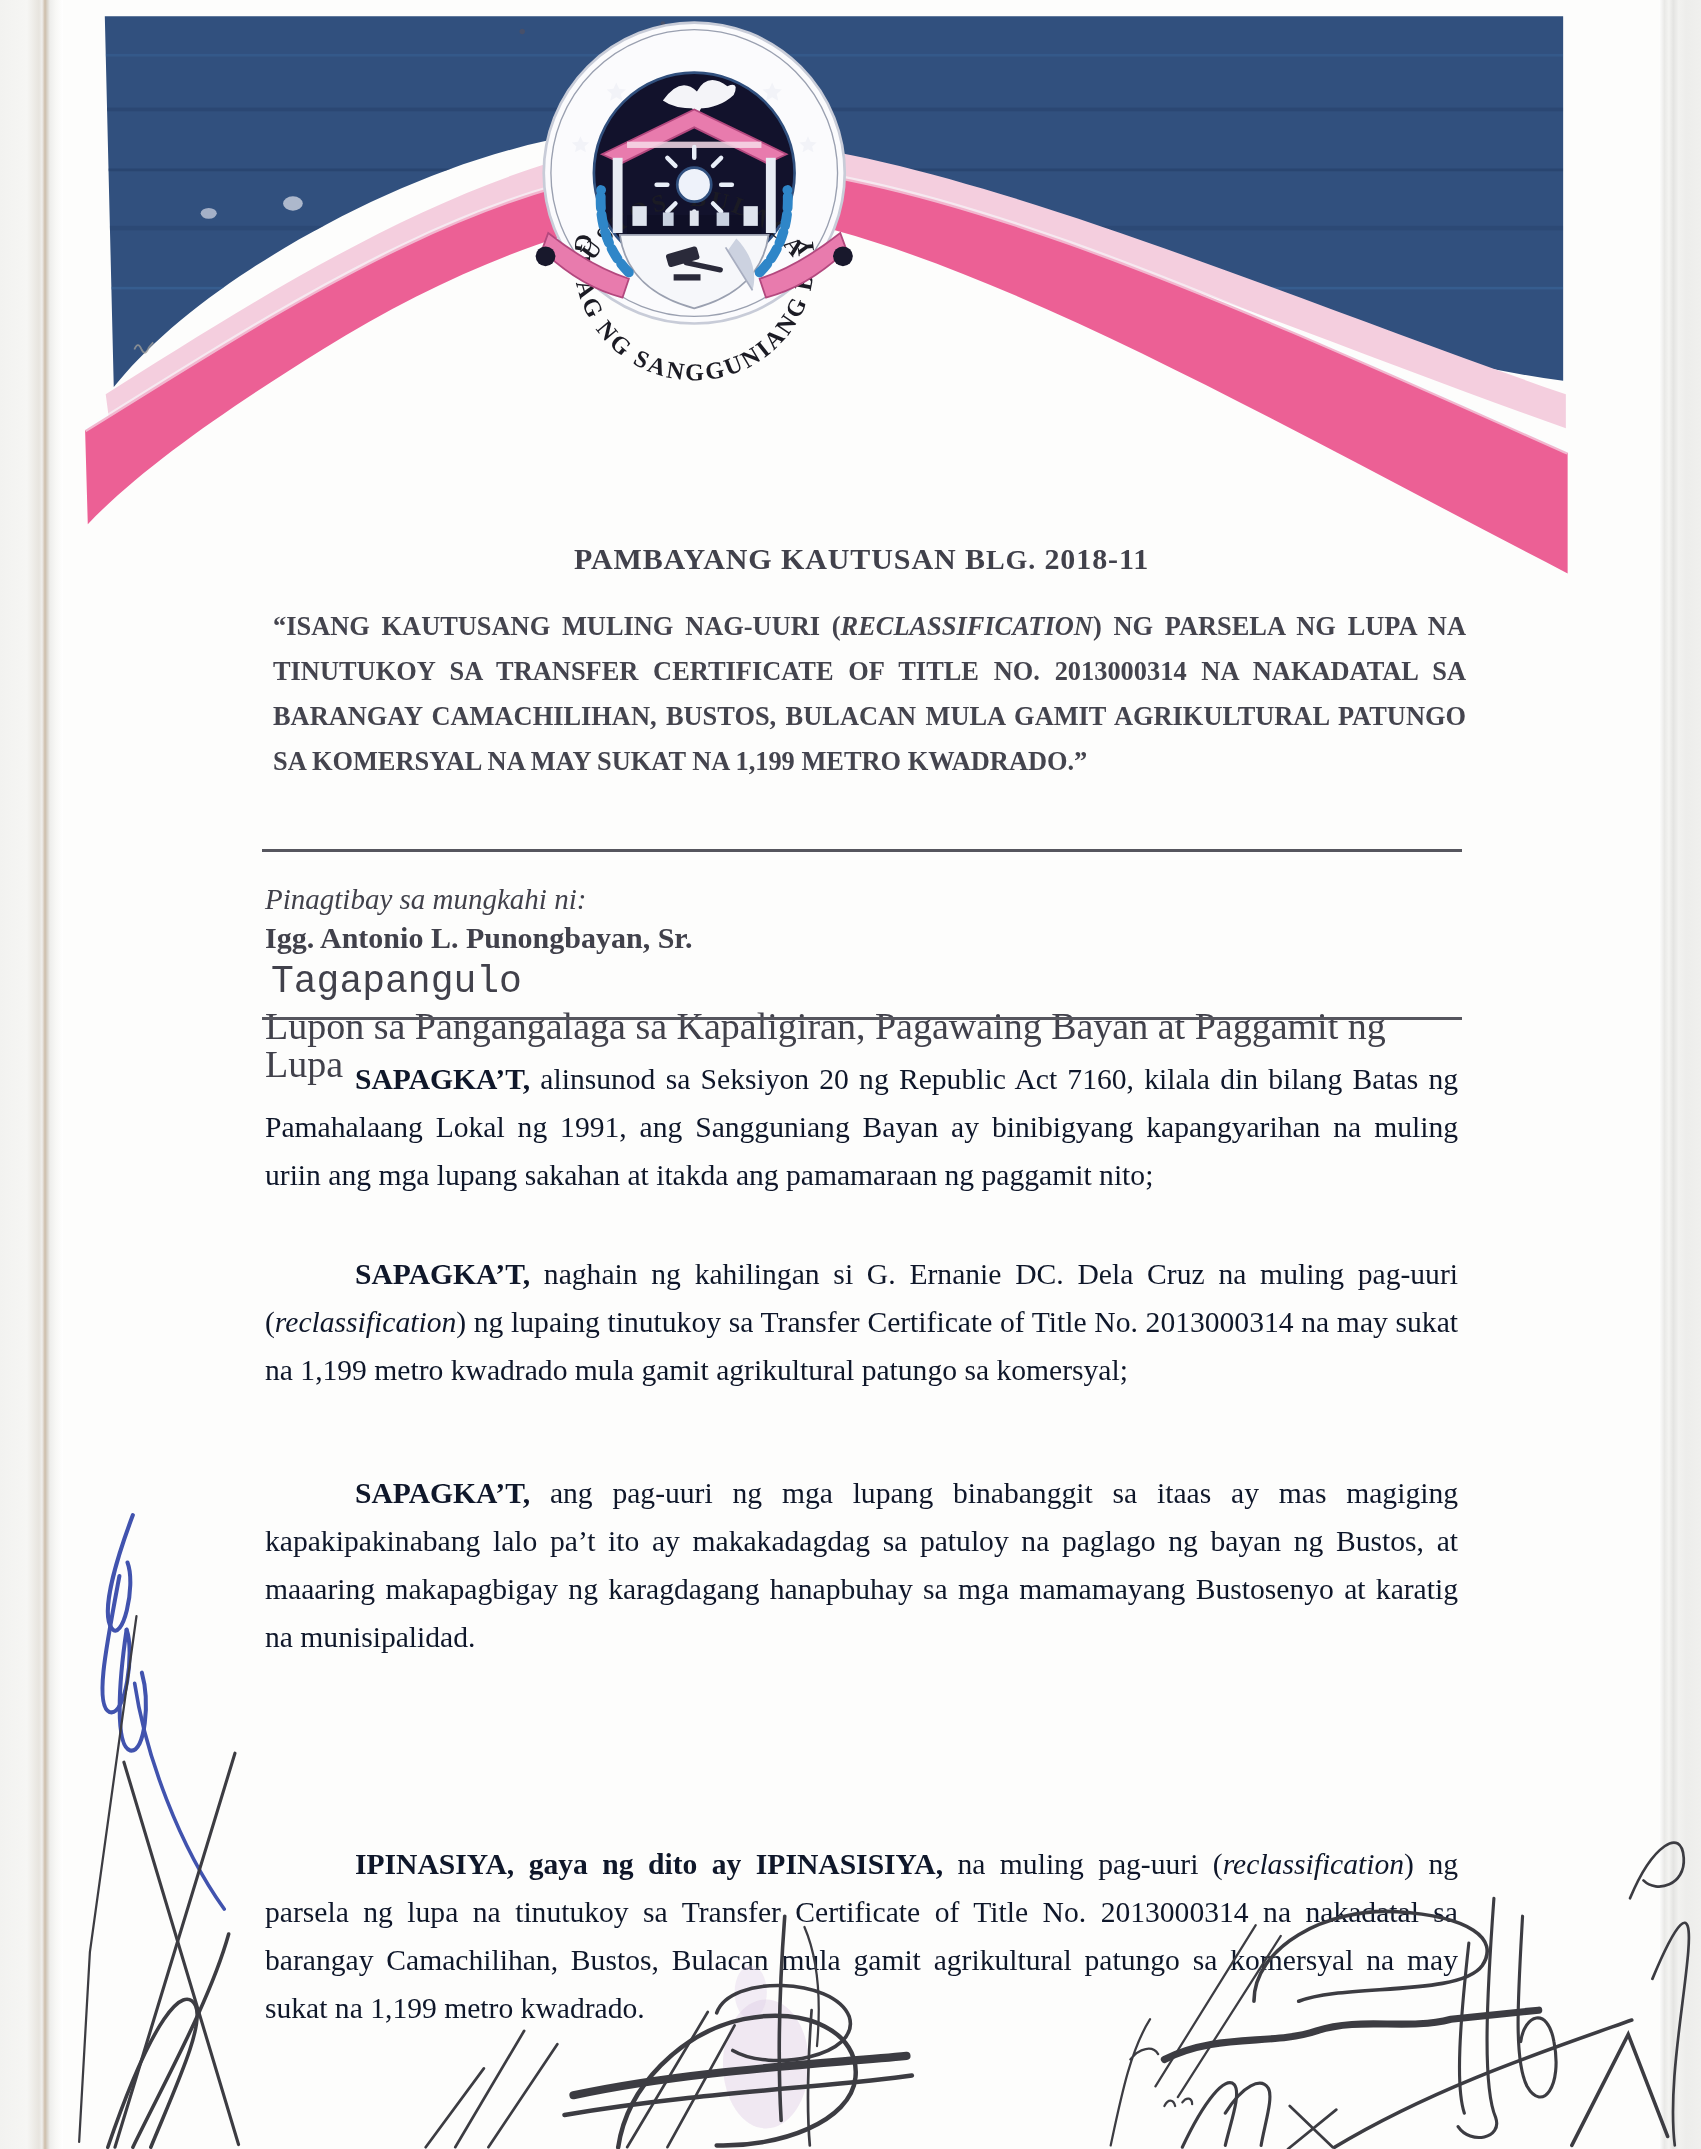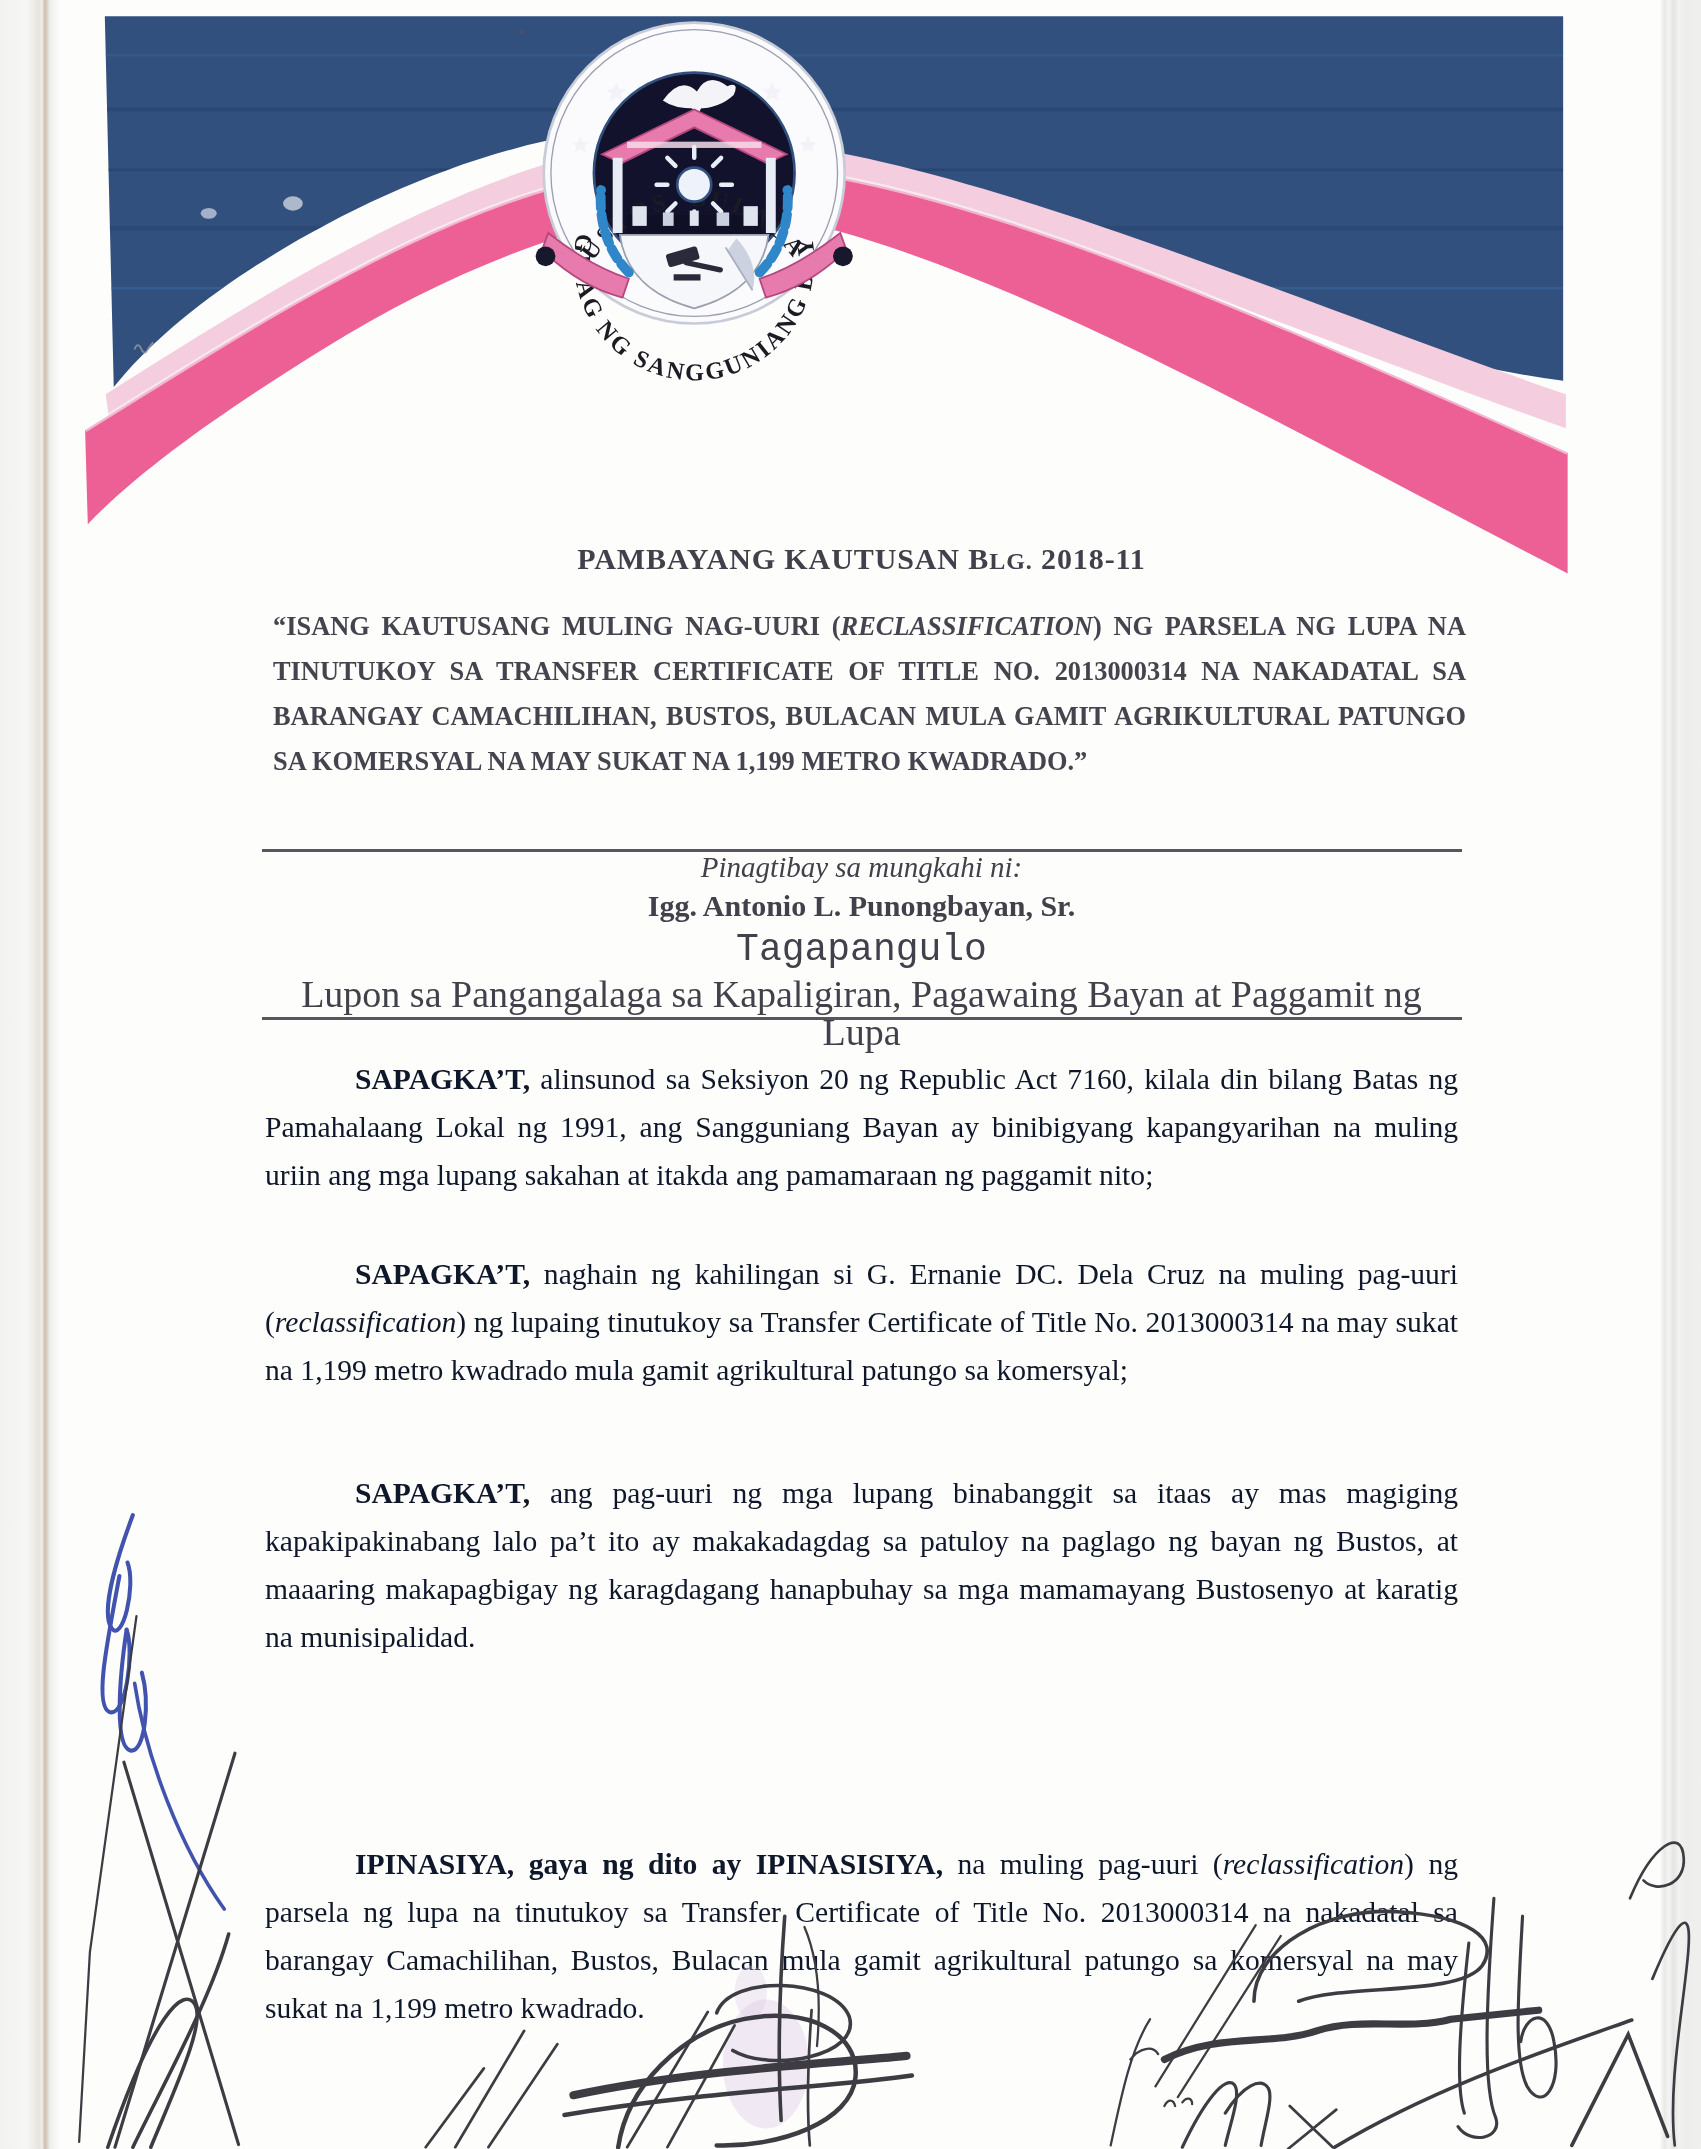--- a/index.html
+++ b/index.html
@@ -15,30 +15,30 @@
   }
   .scan-edge-right{
     position:absolute;left:1659px;top:0;width:43px;height:2149px;
     background:linear-gradient(90deg,#ffffff 0px,#e9e9e7 5.4px,#f4f4f2 9.9px,#e4e4e2 14.3px,#f2f2f0 19.7px,#ededeb 27px,#f0f0ee 43px);
   }
   .hdr{position:absolute;left:0;top:0;}
   .title{
     position:absolute;left:265px;top:522px;width:1193px;
     text-align:center;font-weight:bold;font-size:30px;letter-spacing:0.9px;color:#41414b;
   }
-  .title .sc{font-size:24px;letter-spacing:0.9px;}
+  .title .sc{font-size:28px;letter-spacing:0.9px;}
   .quote{
     position:absolute;left:265px;top:596px;width:1193px;
     font-weight:bold;font-size:26.4px;line-height:45px;text-align:justify;color:#44444e;
     margin:8px;
   }
   .rule{position:absolute;left:262px;width:1200px;height:2.7px;background:#56565e;}
   .rule1{top:849px;}
   .rule2{top:1017px;}
-  .proposal{position:absolute;left:265px;top:848px;width:1193px;text-align:center;color:#41414b;}
+  .proposal{position:absolute;left:265px;top:880px;width:1193px;text-align:left;color:#41414b;}
   .proposal .l1{font-style:italic;font-size:29px;line-height:38px;margin:0;}
   .proposal .l2{font-weight:bold;font-size:30px;line-height:39px;margin:0;}
   .proposal .l3{font-size:38px;line-height:38px;margin:6px;font-family:Liberation Mono, monospace;}
   .proposal .l4{font-size:38px;line-height:38px;margin:0;}
   .para{
     position:absolute;left:265px;width:1193px;margin:0;
     font-size:29.6px;line-height:48px;text-align:justify;text-indent:90px;color:#0f172a;
   }
   .p1{top:1055px;} .p2{top:1250px;} .p3{top:1469px;} .p4{top:1677px;} .p5{top:1840px;}
   .b{font-weight:bold;} .i{font-style:italic;} .bi{font-weight:bold;font-style:italic;}

